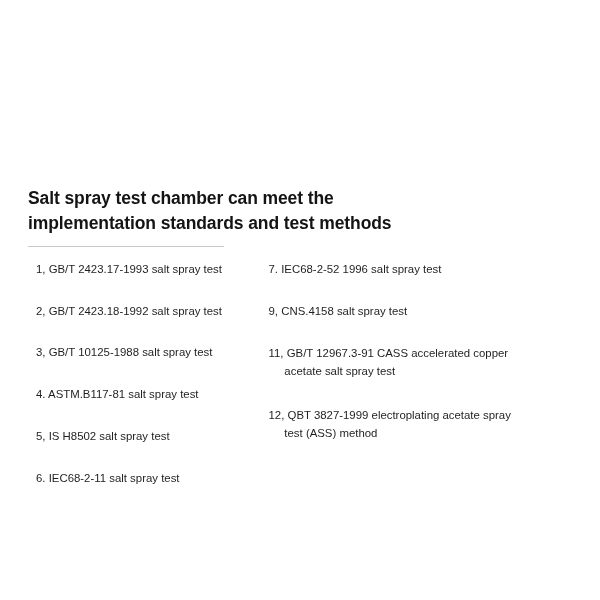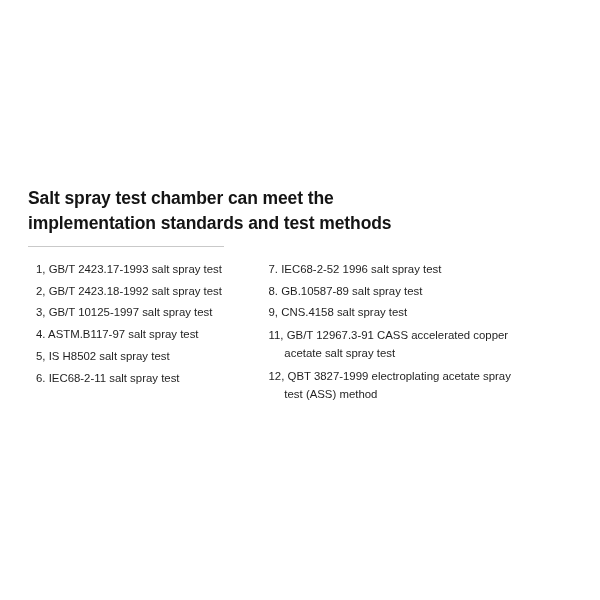--- a/index.html
+++ b/index.html
@@ -38,20 +38,21 @@
   }
   .columns {
     display: flex;
     flex-direction: row;
     align-items: flex-start;
     gap: 22px;
   }
   .col {
     display: flex;
     flex-direction: column;
+    gap: 20px;
   }
   .col-left {
     width: 222px;
     padding-left: 8px;
   }
   .col-right {
     width: 320px;
   }
   .item {
     font-size: 11.4px;
@@ -71,29 +72,28 @@
 
   <h1 class="title">Salt spray test chamber can meet the implementation standards and test methods</h1>
 
   <div class="divider"></div>
 
   <div class="columns">
 
     <div class="col col-left">
       <div class="item">1, GB/T 2423.17-1993 salt spray test</div>
       <div class="item">2, GB/T 2423.18-1992 salt spray test</div>
-      <div class="item">3, GB/T 10125-1997 salt spray test</div>
-      <div class="item">4. ASTM.B117-97 salt spray test</div>
+      <div class="item">3, GB/T 10125-1988 salt spray test</div>
+      <div class="item">4. ASTM.B117-81 salt spray test</div>
       <div class="item">5, IS H8502 salt spray test</div>
       <div class="item">6. IEC68-2-11 salt spray test</div>
     </div>
 
     <div class="col col-right">
       <div class="item">7. IEC68-2-52 1996 salt spray test</div>
-      <div class="item">8. GB.10587-89 salt spray test</div>
       <div class="item">9, CNS.4158 salt spray test</div>
       <div class="item wrap">11, GB/T 12967.3-91 CASS accelerated copper
      acetate salt spray test</div>
       <div class="item wrap">12, QBT 3827-1999 electroplating acetate spray
      test (ASS) method</div>
     </div>
 
   </div>
 </div>
 

